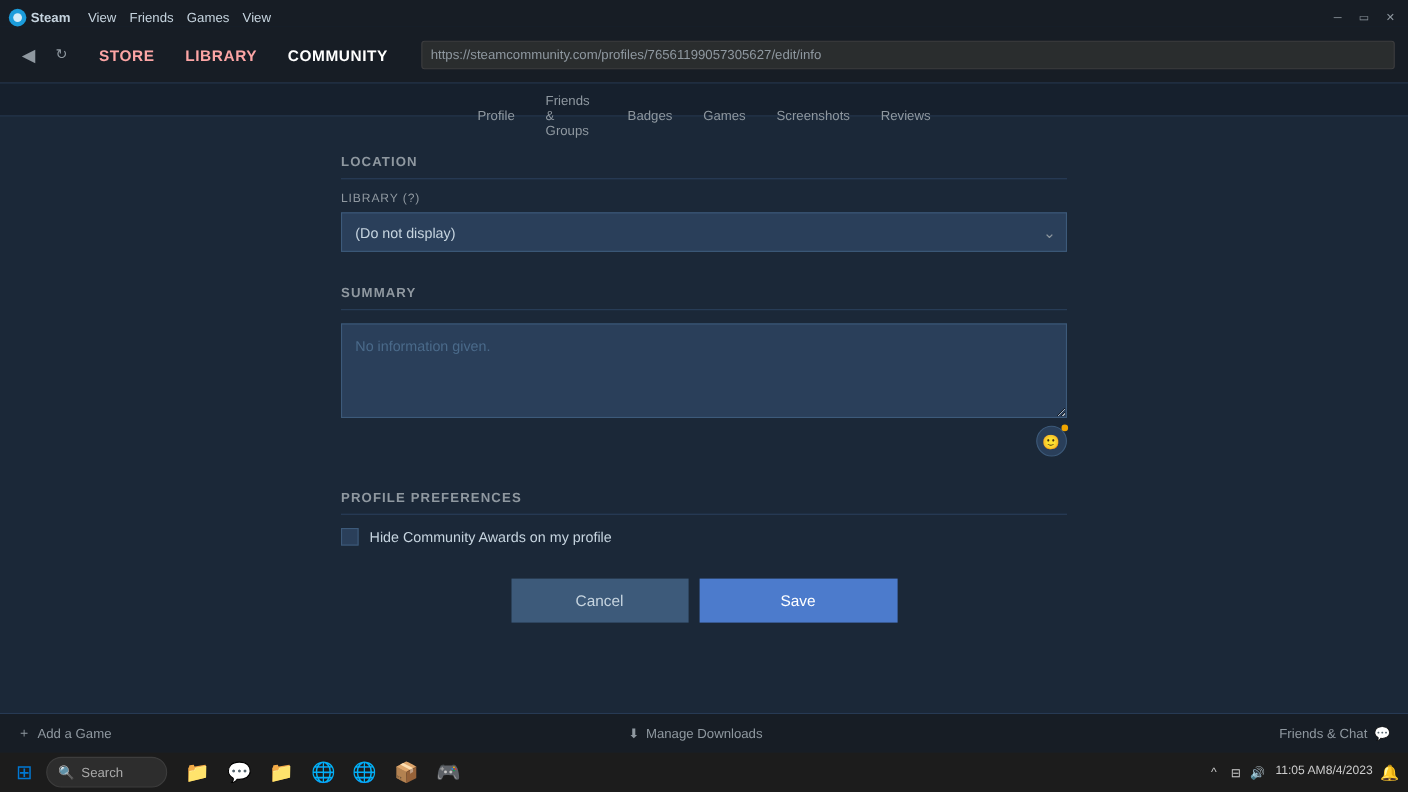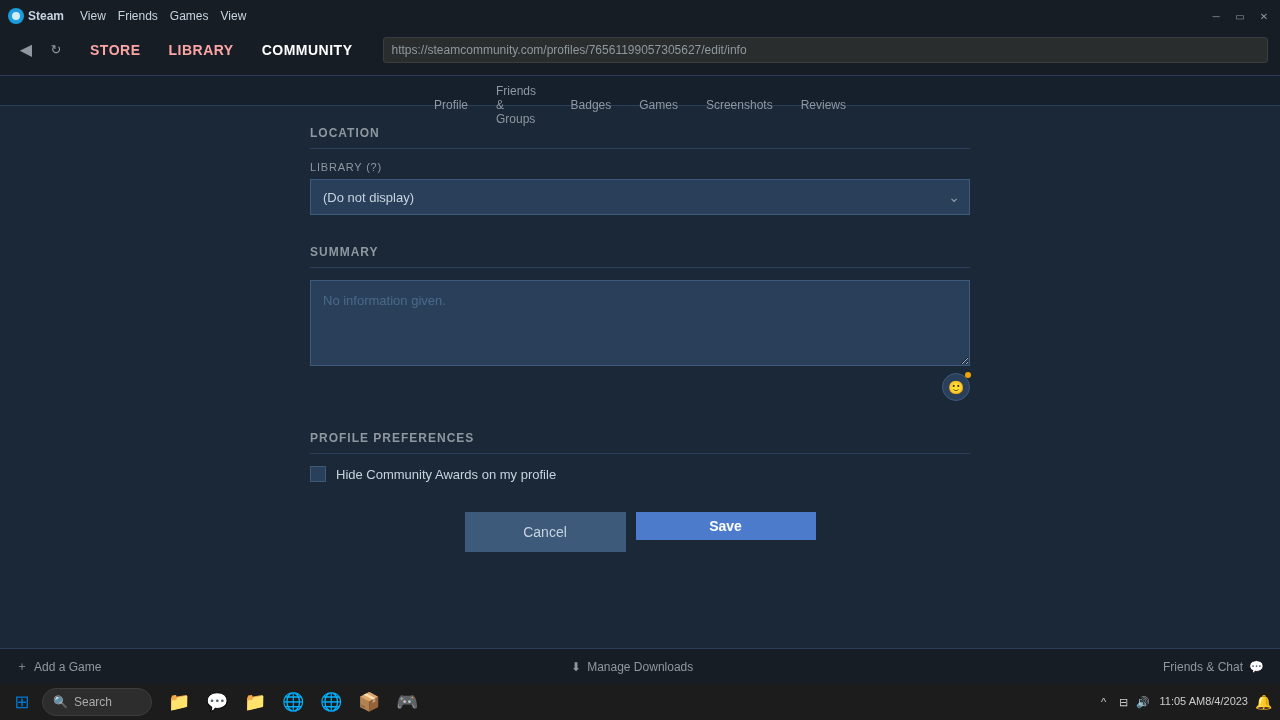--- a/index.html
+++ b/index.html
@@ -163,20 +163,21 @@
       font-size: 12px;
       font-weight: bold;
       letter-spacing: 1px;
       margin-bottom: 12px;
       padding-bottom: 8px;
       border-bottom: 1px solid #2a3f5a;
     }
 
     .section {
       margin-bottom: 30px;
+      margin-top: 14px;
     }
 
     
     .field-label {
       color: #8f98a0;
       font-size: 11px;
       letter-spacing: 0.8px;
       margin-bottom: 6px;
     }
     .select-wrapper {
@@ -282,23 +283,23 @@
       padding: 0 40px;
       height: 40px;
       cursor: pointer;
       width: 161px;
     }
     .btn-save {
       background: #4c7bcc;
       border: none;
       color: #fff;
       font-size: 14px;
-      font-weight: bold;
+      font-weight: normal;
       padding: 0 40px;
-      height: 28px;
+      height: 40px;
       cursor: pointer;
       width: 180px;
     }
 
     
     .bottom-bar {
       height: 36px;
       background: #171d25;
       display: flex;
       align-items: center;

